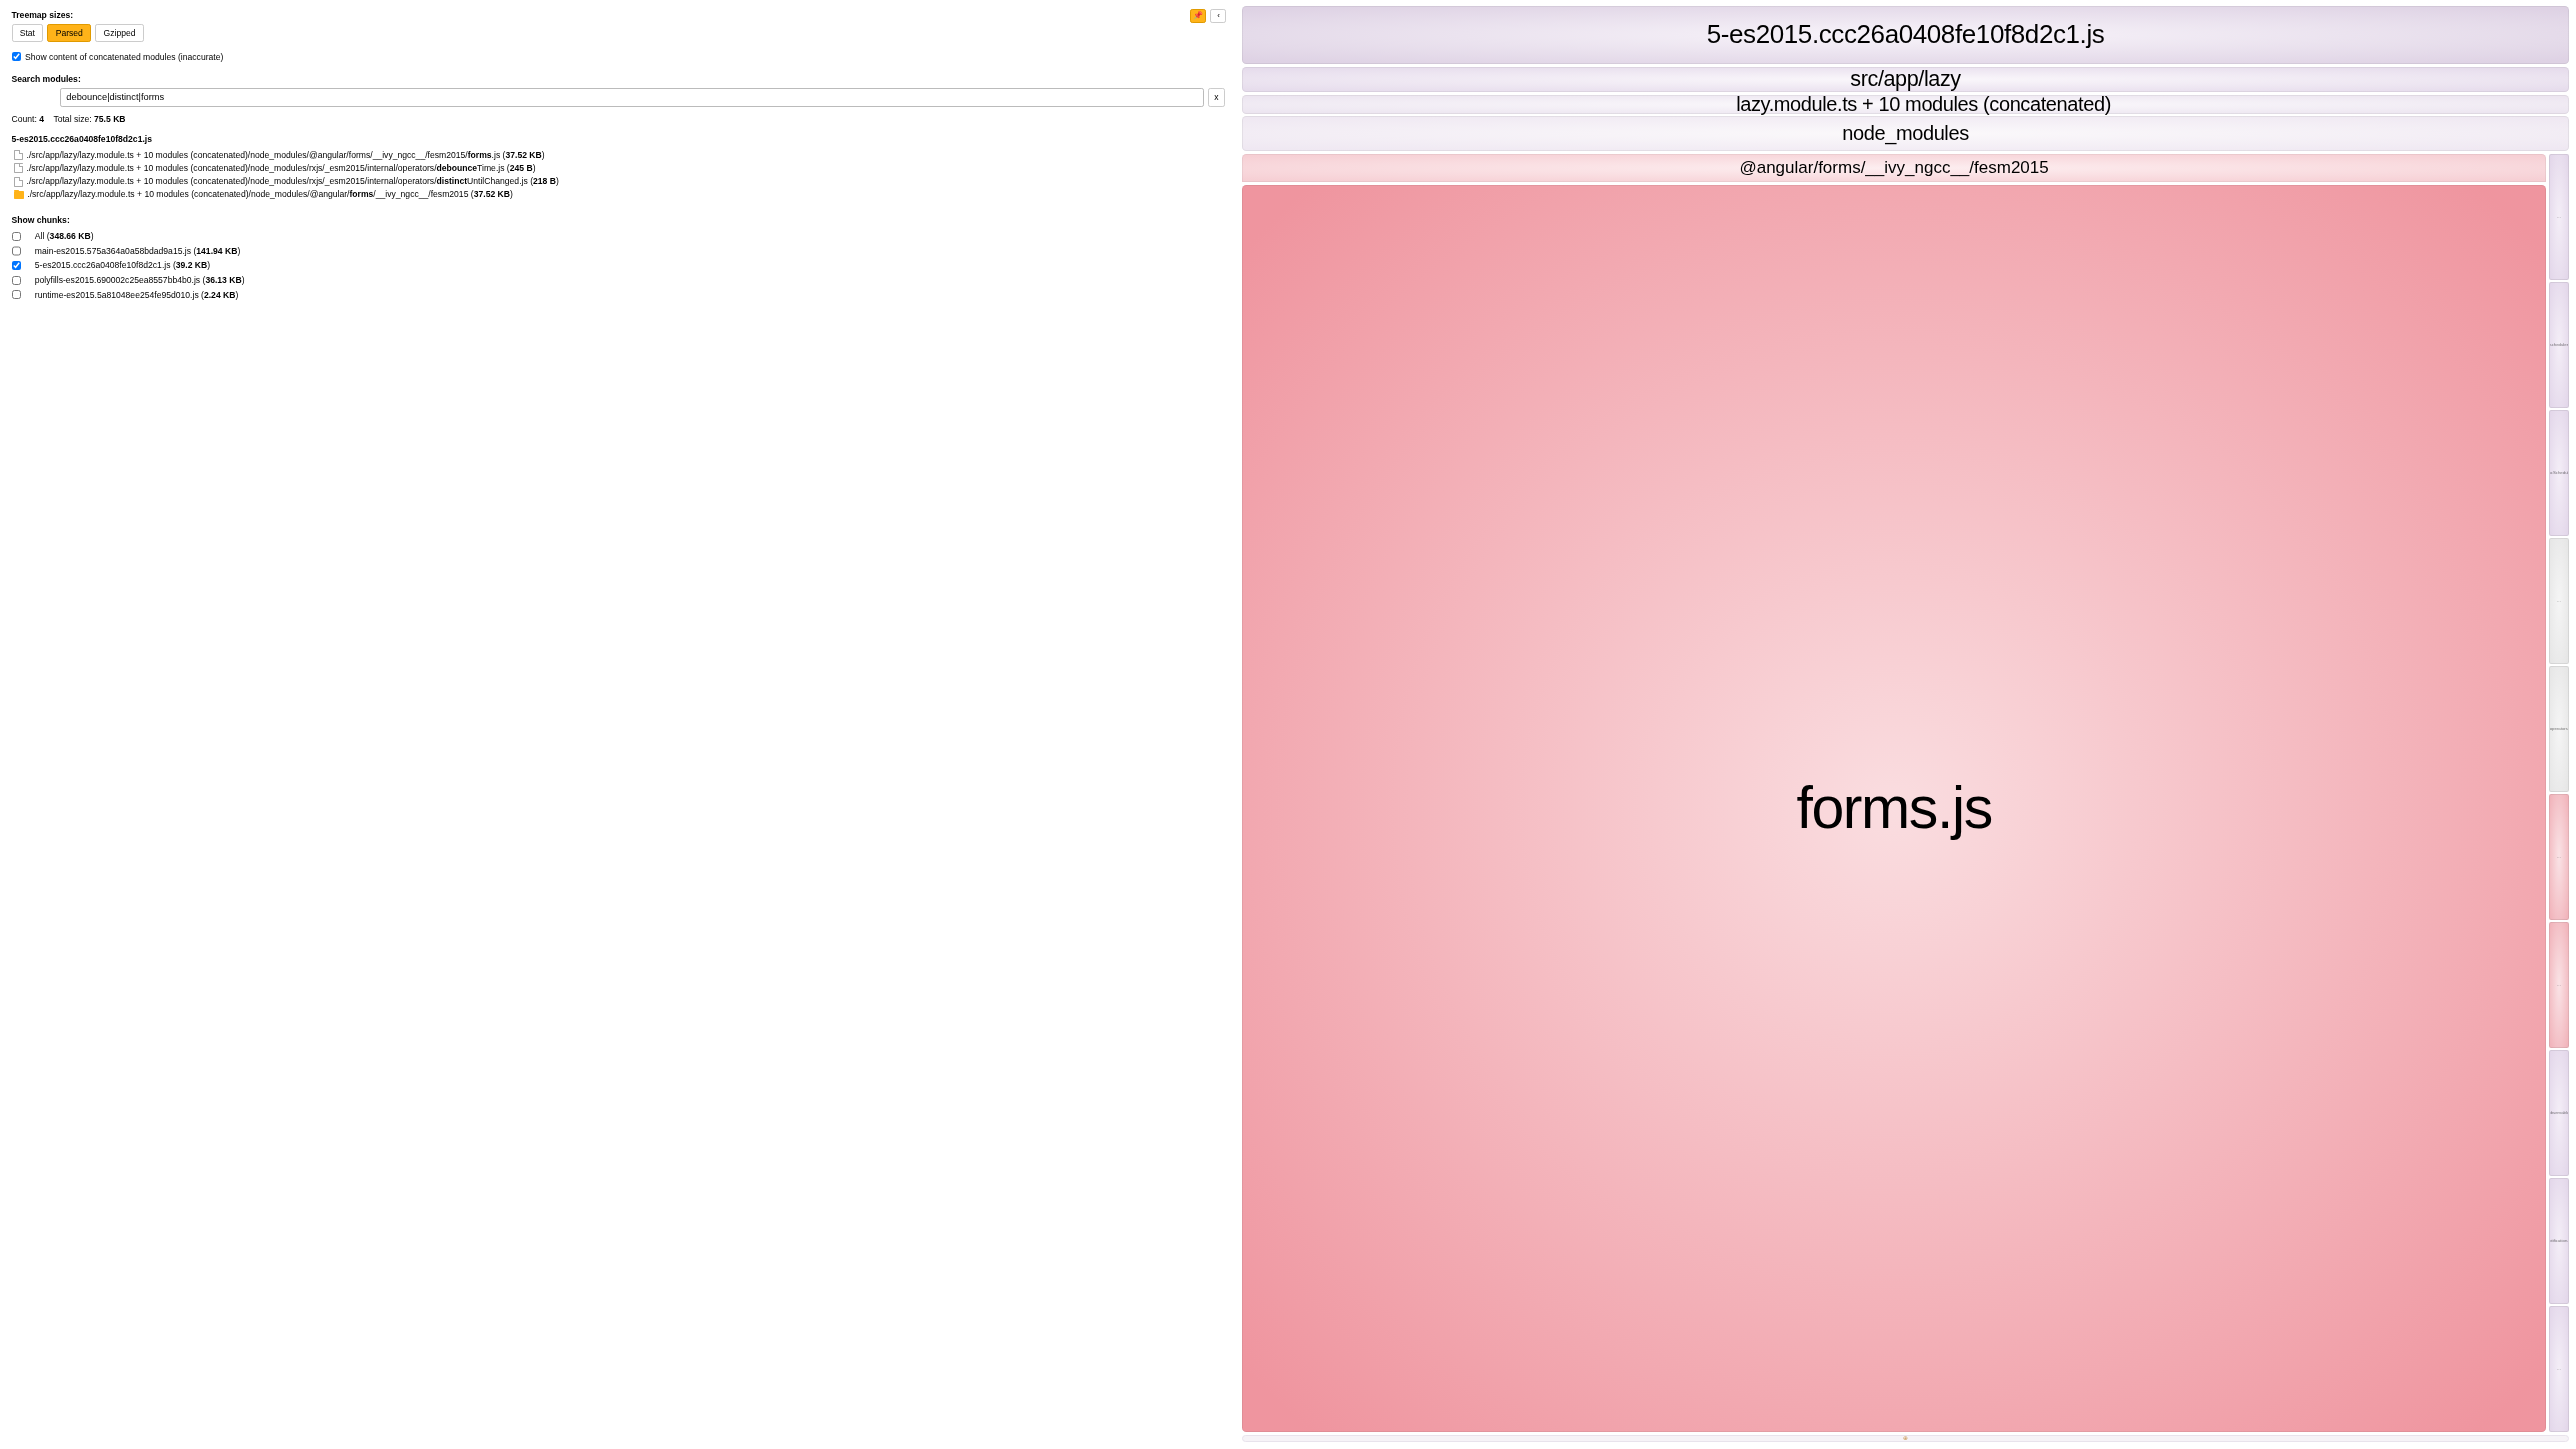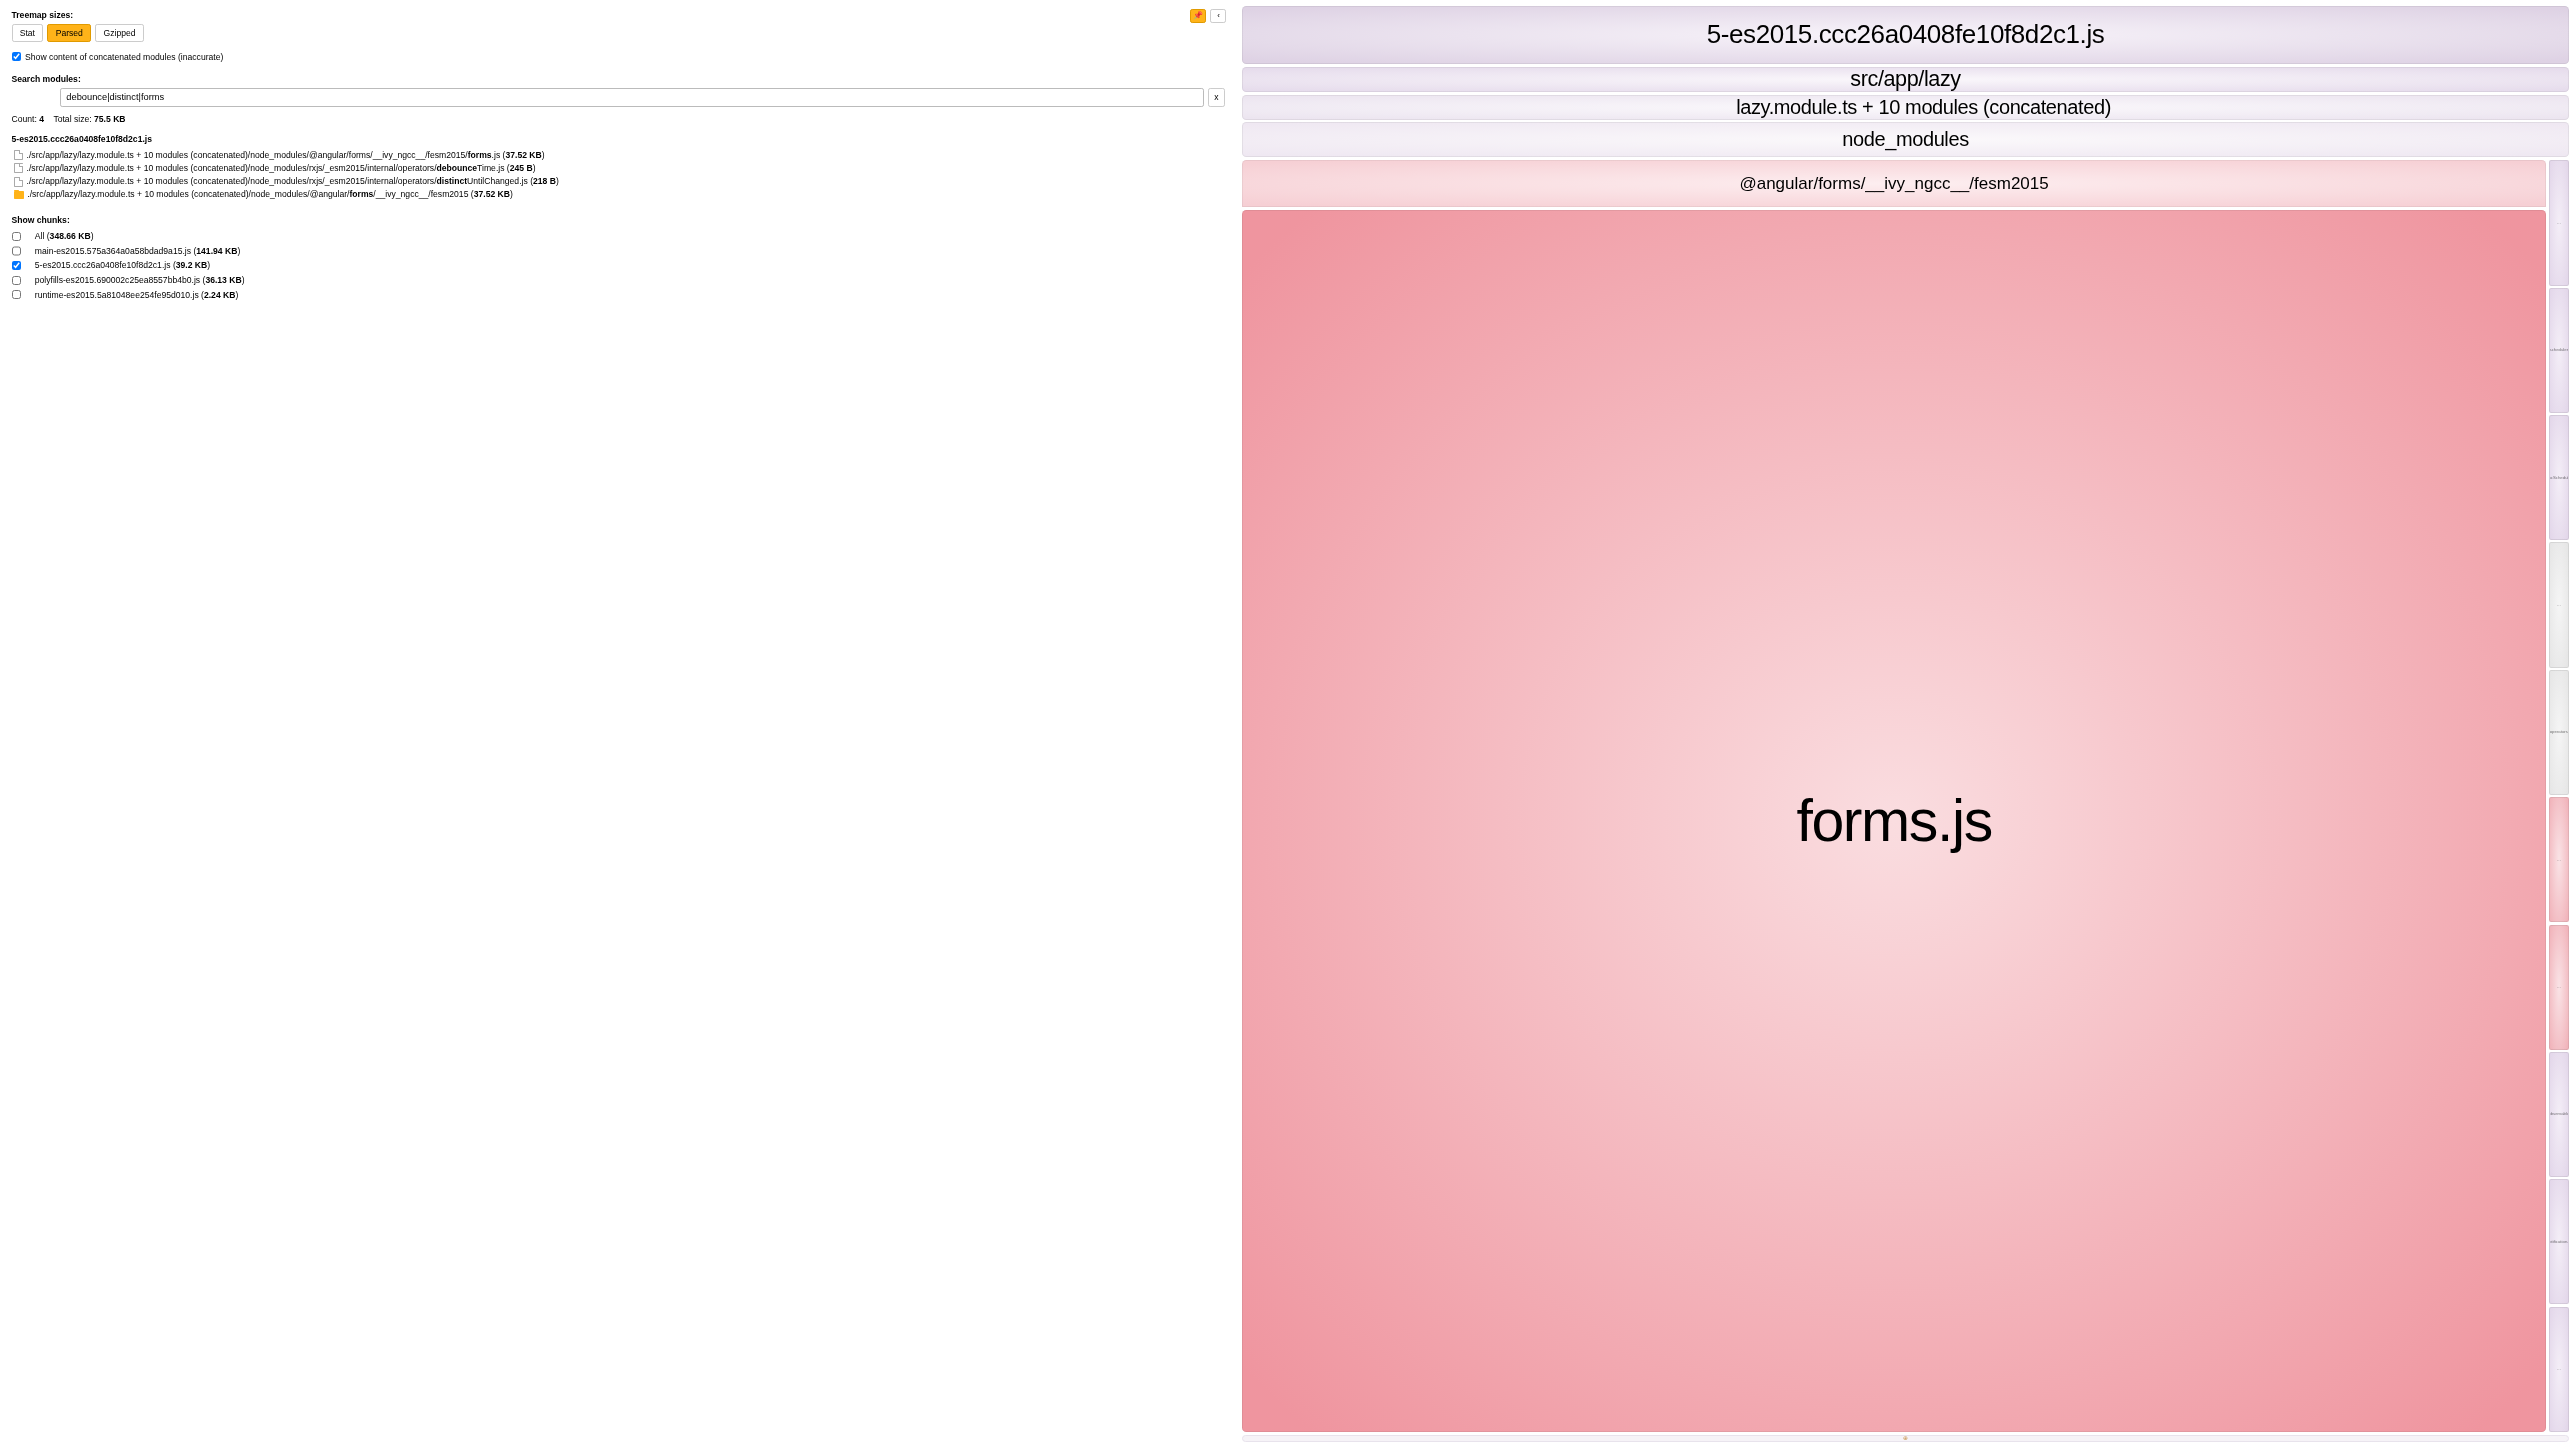--- a/index.html
+++ b/index.html
@@ -39,25 +39,25 @@
 
   .chunk-list { list-style: none; }
   .chunk-list li { display: flex; align-items: center; gap: 14px; font-size: 8.6px; line-height: 1.7; }
   .chunk-list input[type="checkbox"] { width: 9.3px; height: 9.3px; accent-color: #0075ff; }
   .chunk-list b { font-weight: 700; }
 
   
   .tm-block { border-radius: 4.3px; border: 0.7px solid rgba(0,0,0,0.06); display: flex; align-items: center; justify-content: center; font-size: 21.6px; letter-spacing: -0.4px; }
   .tm-purple-1 { background: radial-gradient(ellipse at center, #f8f4fa 0%, #ded2e4 95%); height: 58px; font-size: 26px; }
   .tm-purple-2 { background: radial-gradient(ellipse at center, #faf7fb 0%, #e6dcec 95%); height: 25px; font-size: 21.6px; }
-  .tm-purple-3 { background: radial-gradient(ellipse at center, #fbf9fc 0%, #ece5f0 95%); height: 25px; font-size: 20px; padding-left: 36px; }
+  .tm-purple-3 { background: radial-gradient(ellipse at center, #fbf9fc 0%, #ece5f0 95%); height: 19px; font-size: 20px; padding-left: 36px; }
   .tm-purple-4 { background: radial-gradient(ellipse at center, #fbf9fb 0%, #efe8f2 95%); height: 35px; font-size: 20px; }
   .tm-middle { display: flex; gap: 2.9px; flex: 1; min-height: 0; }
   .tm-left { flex: 1; display: flex; flex-direction: column; gap: 2.9px; }
-  .tm-pink-head { background: radial-gradient(ellipse at center, #fdeef0 0%, #f6cfd4 95%); height: 47px; font-size: 17px; border-radius: 4.3px 4.3px 0 0; border:0.7px solid rgba(0,0,0,0.05); display:flex; align-items:center; justify-content:center; }
+  .tm-pink-head { background: radial-gradient(ellipse at center, #fdeef0 0%, #f6cfd4 95%); height: 28px; font-size: 17px; border-radius: 4.3px 4.3px 0 0; border:0.7px solid rgba(0,0,0,0.05); display:flex; align-items:center; justify-content:center; }
   .tm-pink-body { flex: 1; background: radial-gradient(ellipse at center, #fadde0 0%, #ef959f 95%); border-radius: 4.3px; border:0.7px solid rgba(0,0,0,0.06); display:flex; align-items:center; justify-content:center; font-size: 59px; letter-spacing:-1.4px; }
   .tm-right { width: 20px; display: flex; flex-direction: column; gap: 2.2px; }
   .tm-tiny { flex: 1; border-radius: 2.2px; border: 0.7px solid rgba(0,0,0,0.08); display:flex; align-items:center; justify-content:center; font-size: 4.3px; color: rgba(0,0,0,0.55); overflow:hidden; text-align:center; line-height:1; }
   .tm-tiny.lav { background: radial-gradient(ellipse at center, #f4eef7 0%, #e3d7ea 95%); }
   .tm-tiny.pink { background: radial-gradient(ellipse at center, #fae3e6 0%, #f1b4bb 95%); }
   .tm-tiny.gray { background: radial-gradient(ellipse at center, #f5f5f5 0%, #e6e6e6 95%); }
   .tm-bottom { height: 7.2px; border-radius: 3.6px; background: #f6f3f7; border:0.7px solid #e8e3ec; position:relative; }
   .tm-bottom::after { content:"⊕"; position:absolute; left:50%; top:50%; transform:translate(-50%,-50%); font-size:5.8px; color:#c8944d; }
 </style>
 </head>

